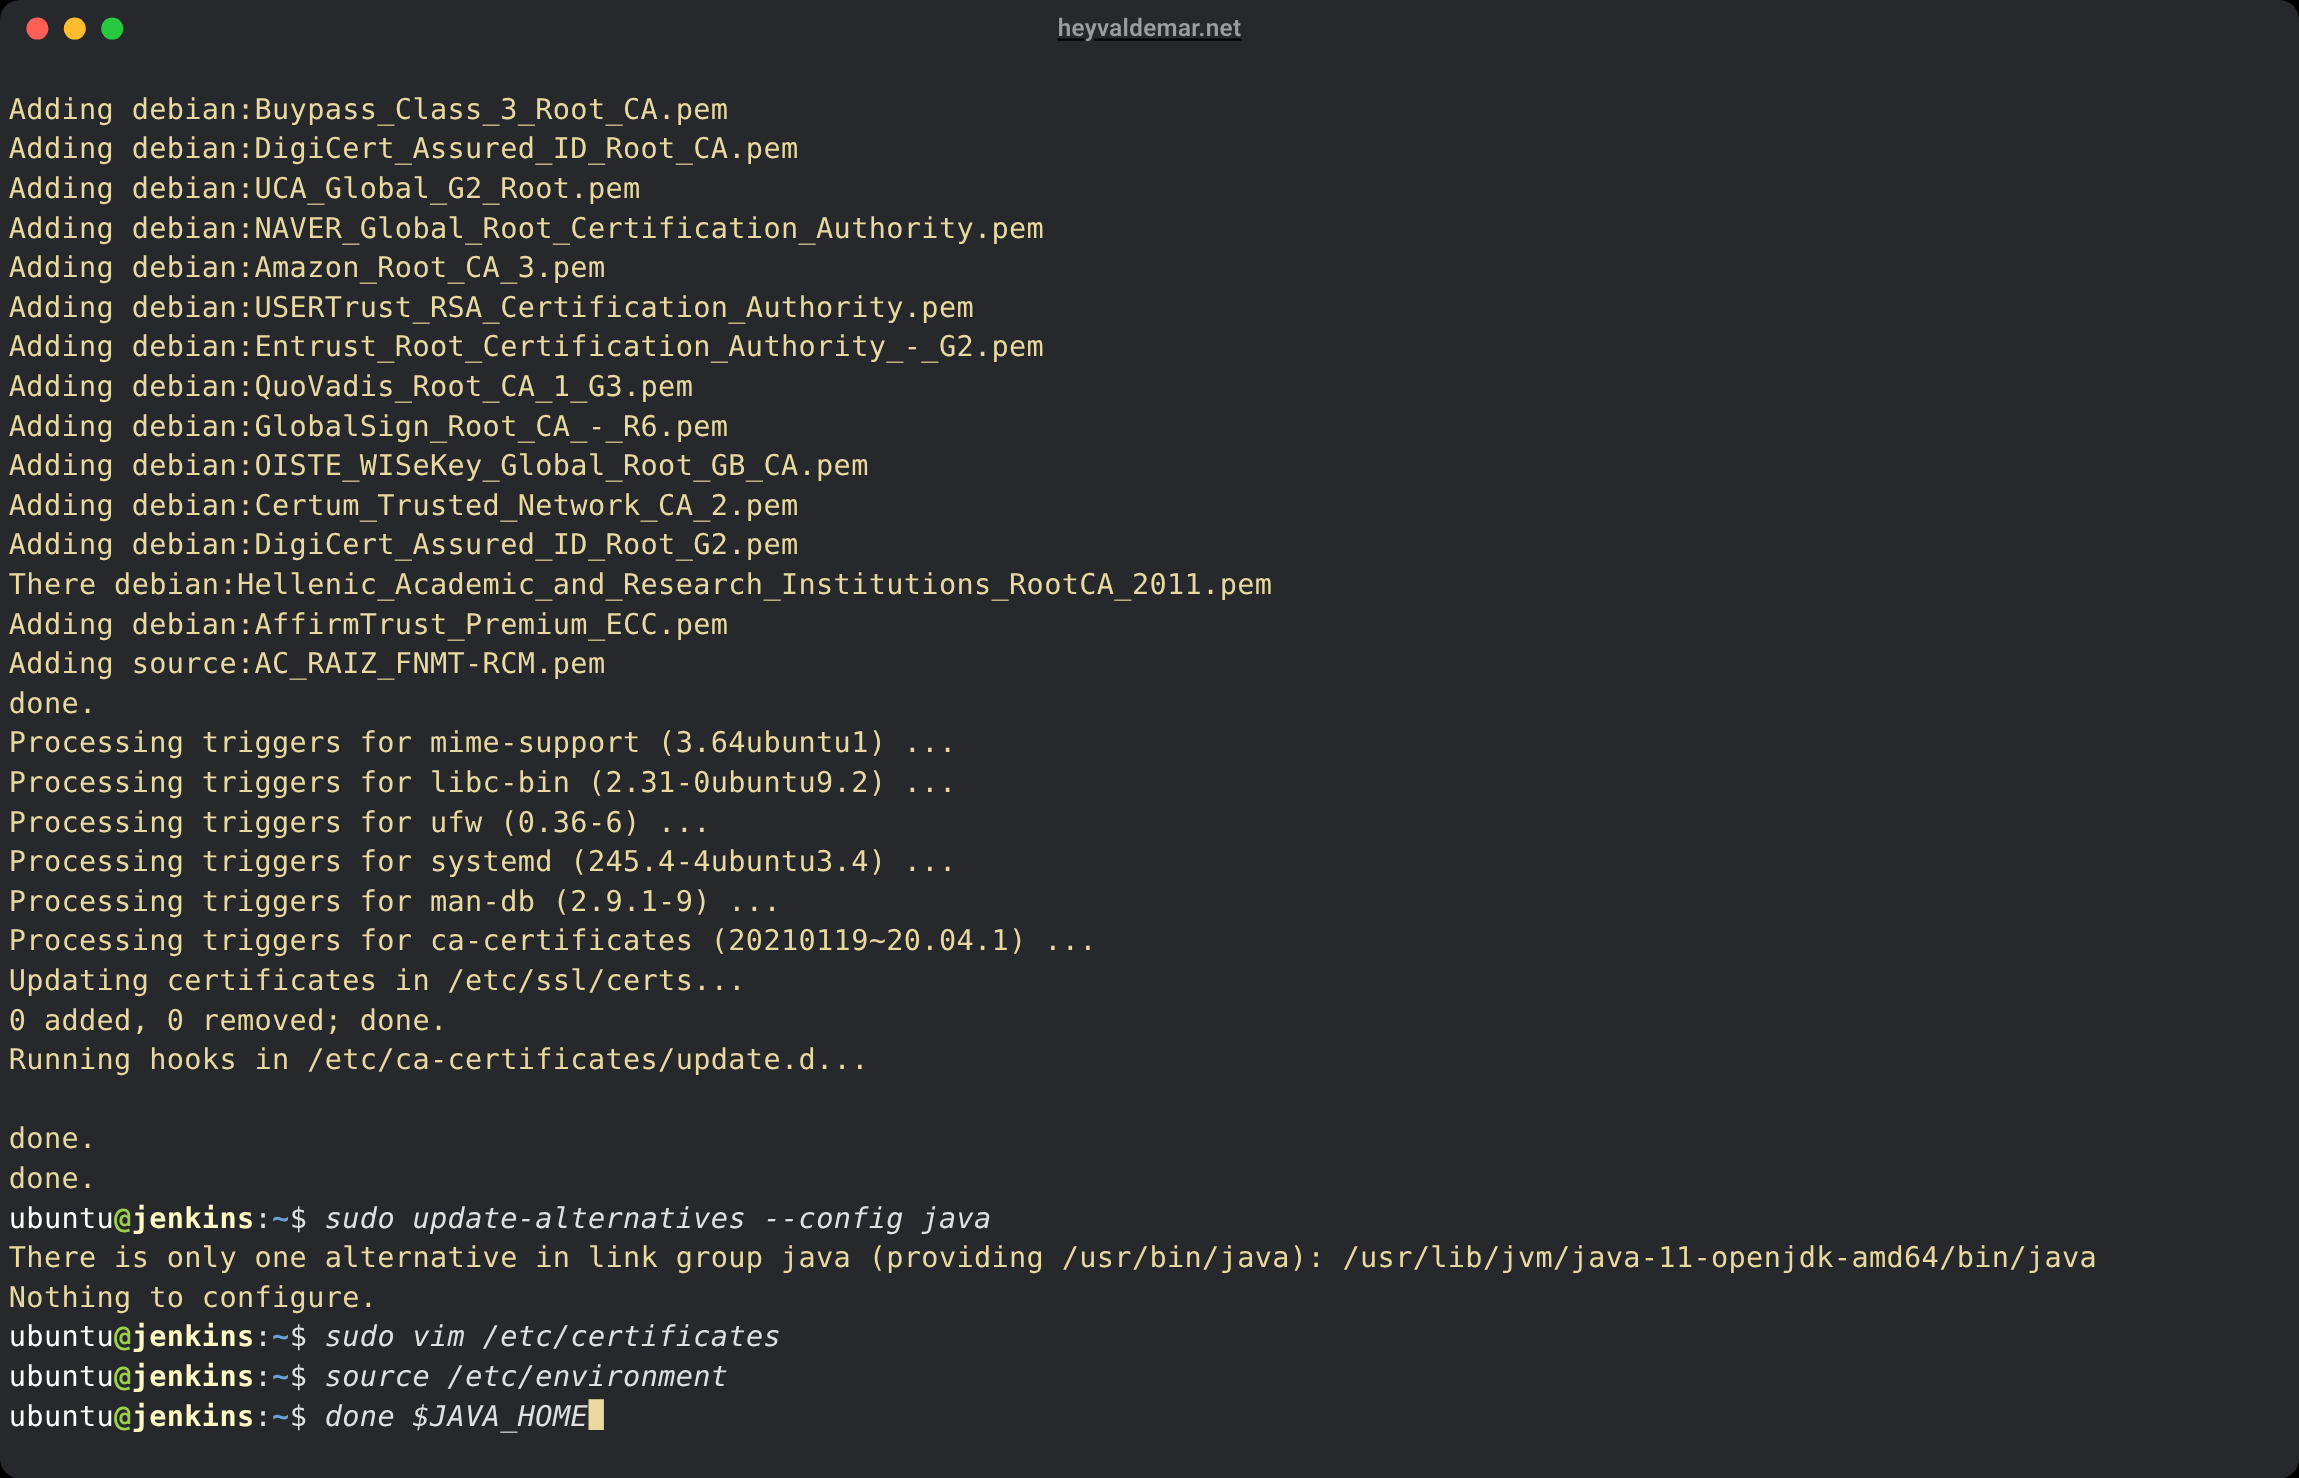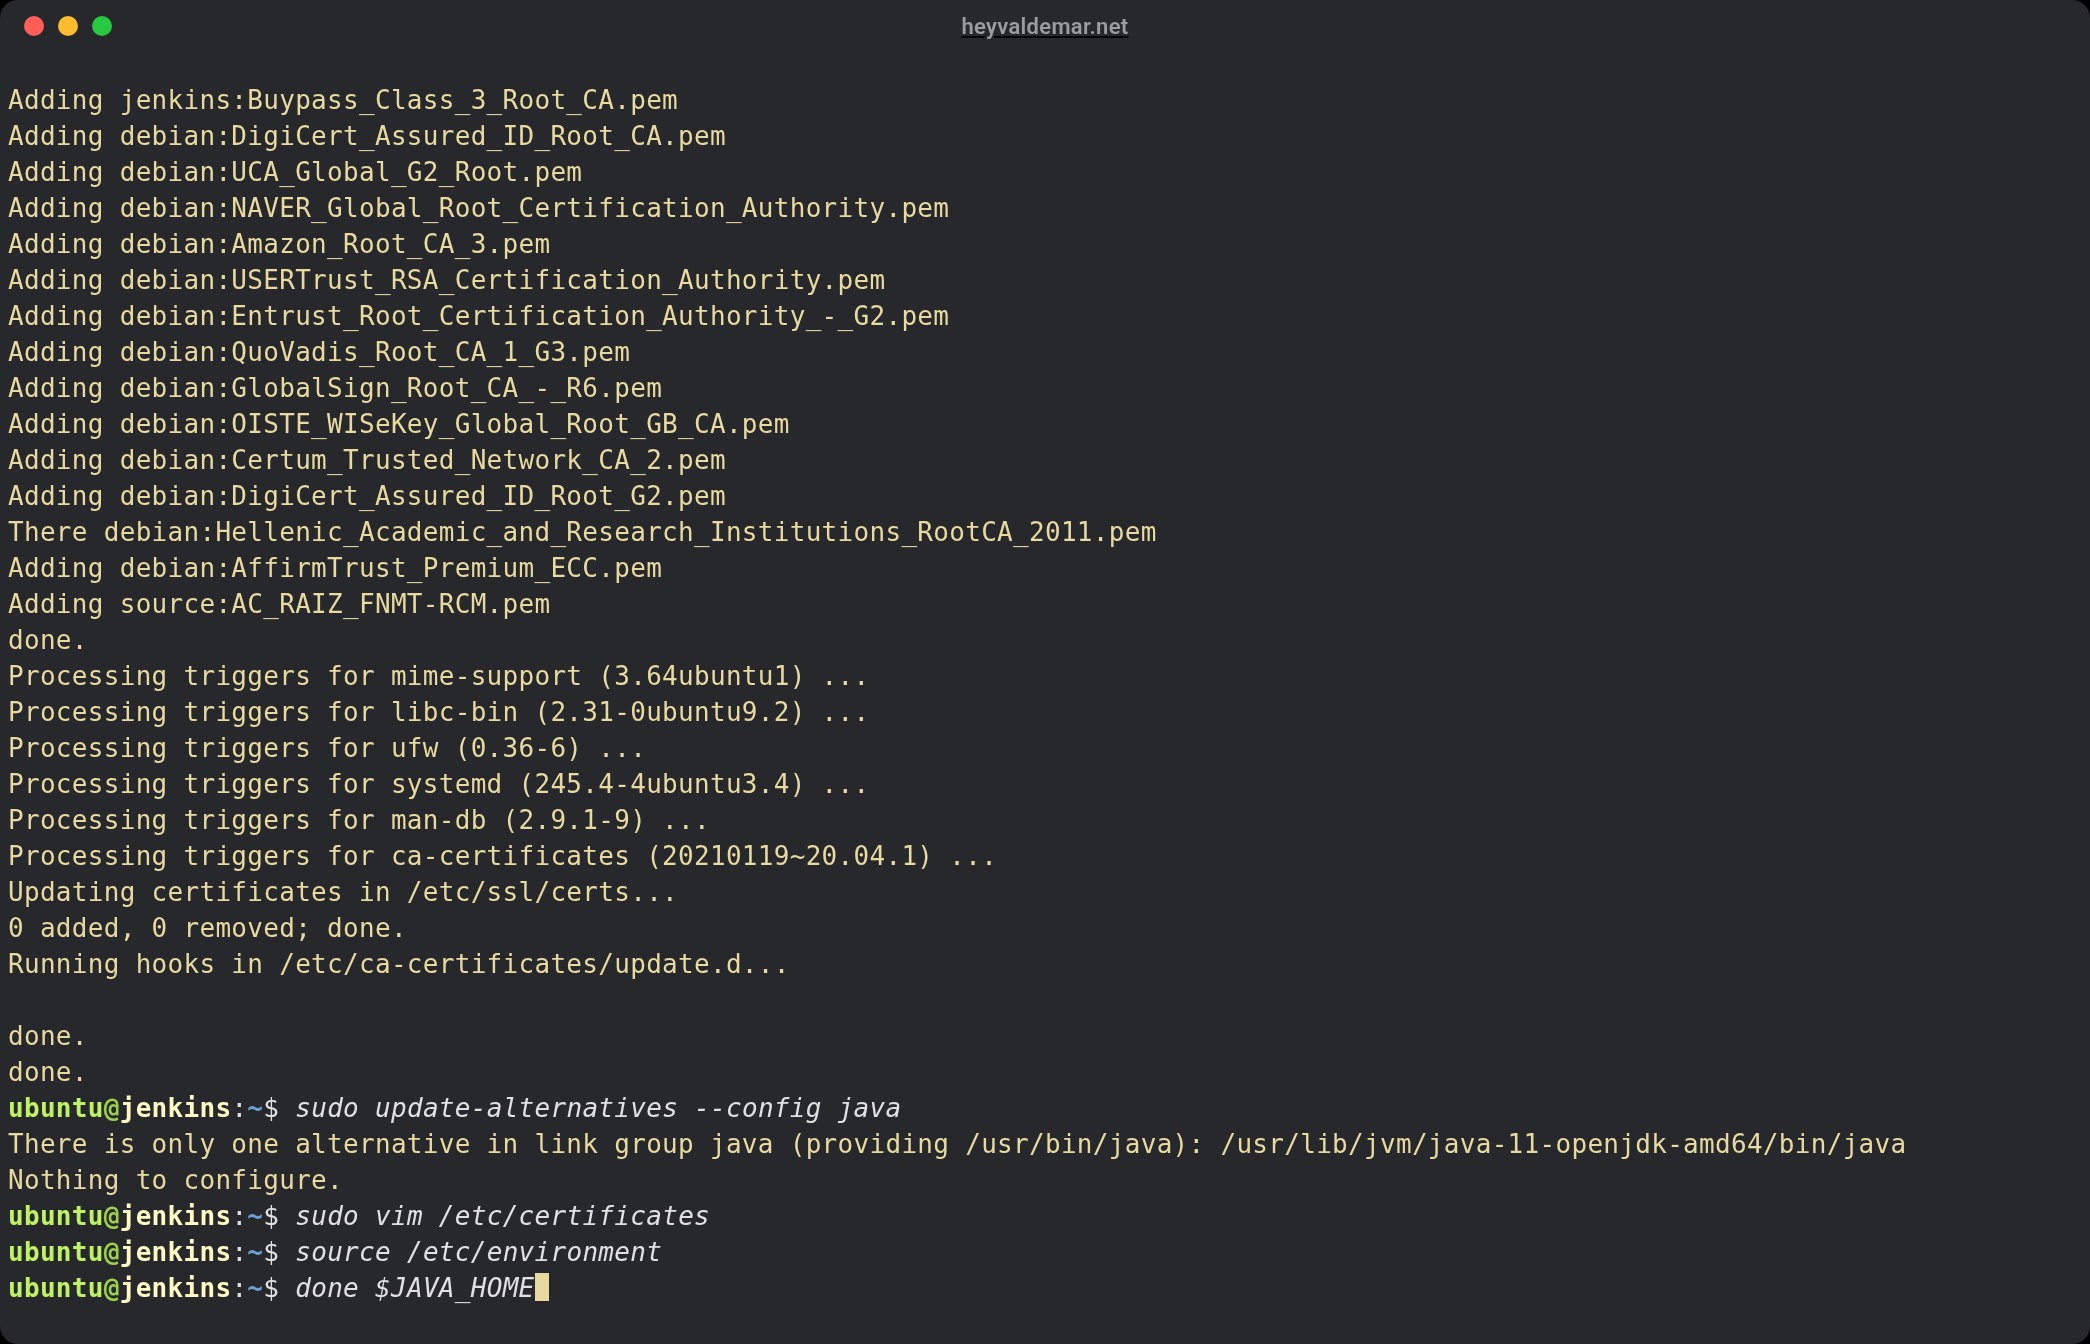--- a/index.html
+++ b/index.html
@@ -64,21 +64,21 @@
   pre.term {
     margin: 0;
     font-family: Menlo, Consolas, "DejaVu Sans Mono", monospace;
     font-size: 26px;
     line-height: 36px;
     color: #e8d9a0;
     white-space: pre-wrap;
     word-break: break-all;
     letter-spacing: 0.3px;
   }
-  .user   { color: #bef264; font-weight: 700; }
+  .user   { color: #ffffff; font-weight: 400; }
   .host   { color: #fef9c3; font-weight: 600; }
   .at     { color: #9ccf4c; font-weight: 600; }
   .colon  { color: #e0e0e0; }
   .path   { color: #6aa0d8; font-weight: 600; }
   .dollar { color: #e0e0e0; }
   .cmd    { color: #e0e0e0; font-style: italic; }
   .out    { color: #e8d9a0; }
   .cursor {
     display: inline-block;
     width: 14px;
@@ -95,21 +95,21 @@
   <div class="titlebar">
     <div class="traffic-lights">
       <span class="dot red"></span>
       <span class="dot yellow"></span>
       <span class="dot green"></span>
     </div>
     <div class="title">heyvaldemar.net</div>
   </div>
 
   <div class="terminal-body">
-    <pre class="term" id="term"><span class="out">Adding jenkins:Buypass_Class_3_Root_CA.pem</span>
+    <pre class="term" id="term"><span class="out">Adding debian:Buypass_Class_3_Root_CA.pem</span>
 <span class="out">Adding debian:DigiCert_Assured_ID_Root_CA.pem</span>
 <span class="out">Adding debian:UCA_Global_G2_Root.pem</span>
 <span class="out">Adding debian:NAVER_Global_Root_Certification_Authority.pem</span>
 <span class="out">Adding debian:Amazon_Root_CA_3.pem</span>
 <span class="out">Adding debian:USERTrust_RSA_Certification_Authority.pem</span>
 <span class="out">Adding debian:Entrust_Root_Certification_Authority_-_G2.pem</span>
 <span class="out">Adding debian:QuoVadis_Root_CA_1_G3.pem</span>
 <span class="out">Adding debian:GlobalSign_Root_CA_-_R6.pem</span>
 <span class="out">Adding debian:OISTE_WISeKey_Global_Root_GB_CA.pem</span>
 <span class="out">Adding debian:Certum_Trusted_Network_CA_2.pem</span>

